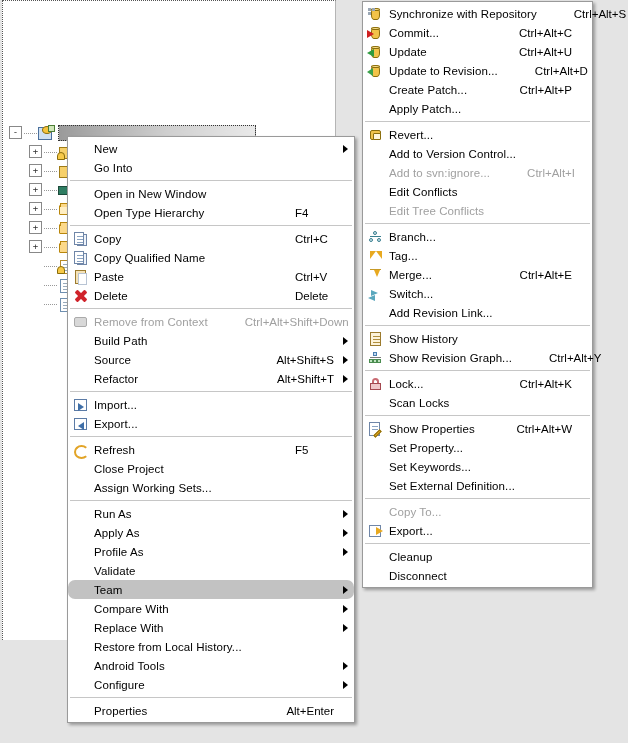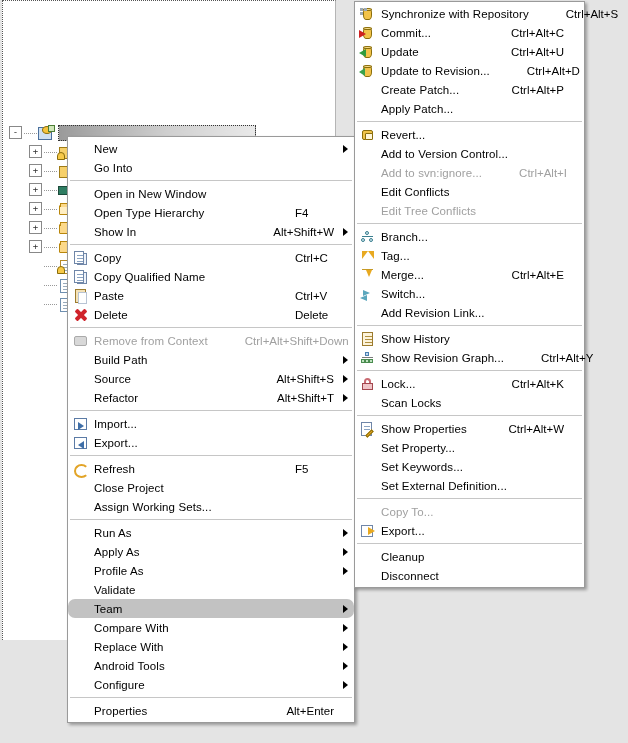--- a/index.html
+++ b/index.html
@@ -97,21 +97,21 @@
     position: absolute;
     background: #ffffff;
     border: 1px solid #9a9a9a;
     box-shadow: 2px 2px 3px rgba(0,0,0,0.33);
     padding: 2px 0 2px 0;
     font-size: 11.5px;
     color: #000;
     user-select: none;
   }
   #main-menu  { left: 67px;  top: 136px; width: 288px; }
-  #team-menu  { left: 354px; top: 1px;   width: 231px; }
+  #team-menu  { left: 362px; top: 1px;   width: 231px; }
 
   .mi {
     position: relative;
     height: 19px;
     display: flex;
     align-items: center;
     padding-left: 26px;
     padding-right: 4px;
     white-space: nowrap;
     cursor: default;
@@ -323,25 +323,20 @@
     </div>
     <div class="sep"></div>
     <div class="mi">
       <span class="mi-label">Open in New Window</span>
       <span class="mi-accel"></span>
     </div>
     <div class="mi">
       <span class="mi-label">Open Type Hierarchy</span>
       <span class="mi-accel">F4</span>
     </div>
-    <div class="mi">
-      <span class="mi-label">Show In</span>
-      <span class="mi-accel">Alt+Shift+W</span>
-      <span class="mi-arrow"></span>
-    </div>
     <div class="sep"></div>
     <div class="mi">
       <span class="mi-icon">
         <span class="g-doc2"></span>
         <span class="g-doc">
           <i class="ln a"></i>
           <i class="ln b"></i>
           <i class="ln c"></i>
         </span>
       </span>
@@ -455,20 +450,24 @@
     </div>
     <div class="mi">
       <span class="mi-label">Compare With</span>
       <span class="mi-accel"></span>
       <span class="mi-arrow"></span>
     </div>
     <div class="mi">
       <span class="mi-label">Replace With</span>
       <span class="mi-accel"></span>
       <span class="mi-arrow"></span>
+    </div>
+    <div class="mi">
+      <span class="mi-label">Restore from Local History...</span>
+      <span class="mi-accel"></span>
     </div>
     <div class="mi">
       <span class="mi-label">Android Tools</span>
       <span class="mi-accel"></span>
       <span class="mi-arrow"></span>
     </div>
     <div class="mi">
       <span class="mi-label">Configure</span>
       <span class="mi-accel"></span>
       <span class="mi-arrow"></span>

